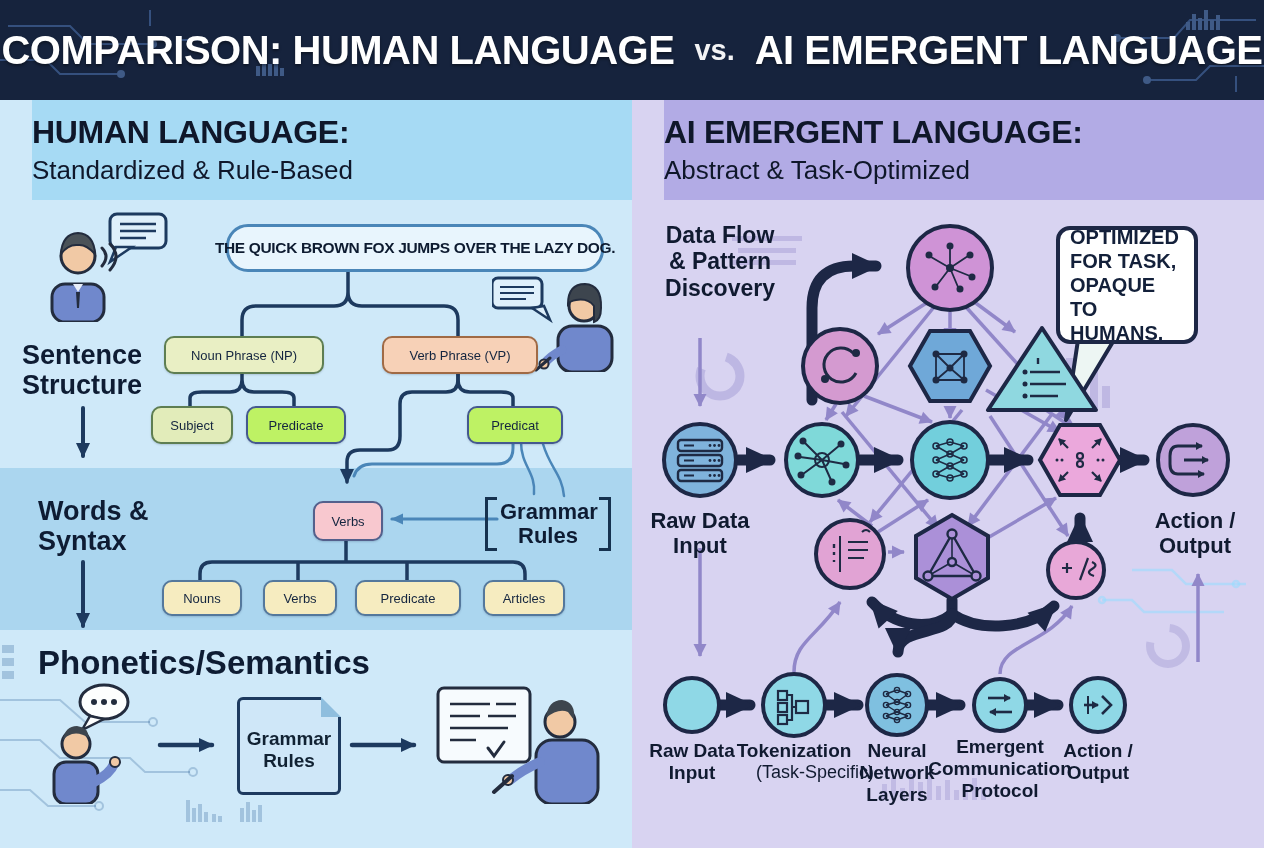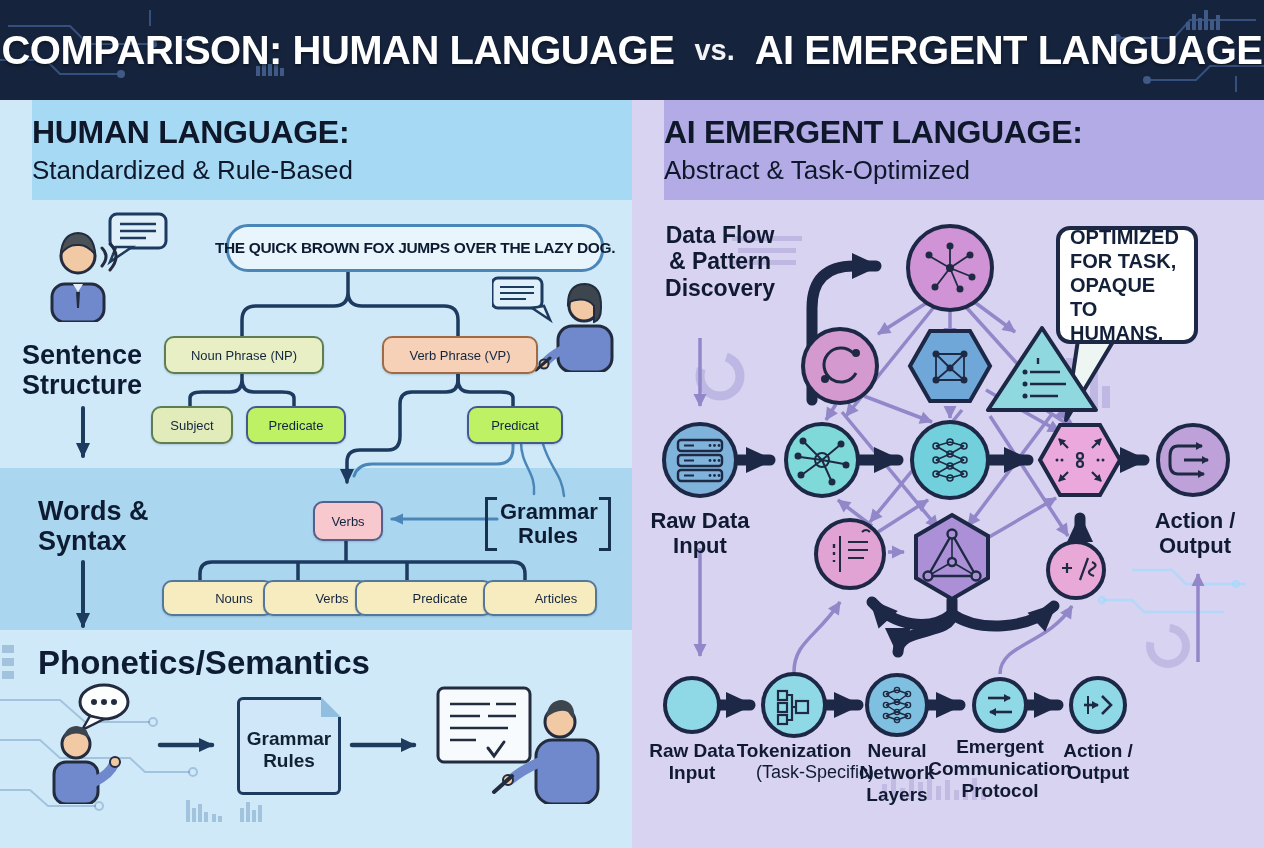--- a/index.html
+++ b/index.html
@@ -34,21 +34,21 @@
   .pill{position:absolute;left:226px;top:124px;width:372px;height:42px;background:#e8f5fd;
         border:3px solid var(--blue);border-radius:22px;display:flex;align-items:center;justify-content:center;
         font-size:15.5px;font-weight:bold;letter-spacing:-.35px;color:#0d1b30;white-space:nowrap;}
   .box{position:absolute;border-radius:10px;border:2.5px solid #47688c;display:flex;align-items:center;
        justify-content:center;font-size:13px;color:#14253f;box-shadow:0 1px 2px rgba(20,40,70,.18);}
   .c-green{background:#e9efc4;border-color:#5e7e52;}
   .c-green2{background:#e2ecba;border-color:#5e7e52;}
   .c-peach{background:#f7d1b7;border-color:#a06a45;}
   .c-lav{background:#bef264;border-color:#45598f;}
   .c-pink{background:#f8c8cf;border-color:#54608c;}
-  .c-yellow{background:#f6ecc0;border-color:#54789c;padding-left:32px;}
+  .c-yellow{background:#f6ecc0;border-color:#54789c;}
   .stage-label{position:absolute;font-size:27px;font-weight:bold;color:var(--ink);line-height:1.12;}
   .bracket{position:absolute;left:500px;top:400px;width:96px;text-align:center;font-size:22px;
            font-weight:bold;color:var(--ink);line-height:1.1;}
   .bracket::before{content:"";position:absolute;left:-15px;top:-3px;bottom:-3px;width:9px;
                    border:3.5px solid #16324f;border-right:none;}
   .bracket::after{content:"";position:absolute;right:-15px;top:-3px;bottom:-3px;width:9px;
                   border:3.5px solid #16324f;border-left:none;}
   .doc{position:absolute;left:237px;top:597px;width:98px;height:92px;background:#cfe7f8;
        border:3px solid var(--line);border-radius:6px;text-align:center;font-size:19px;font-weight:bold;
        color:#123;line-height:1.15;}

